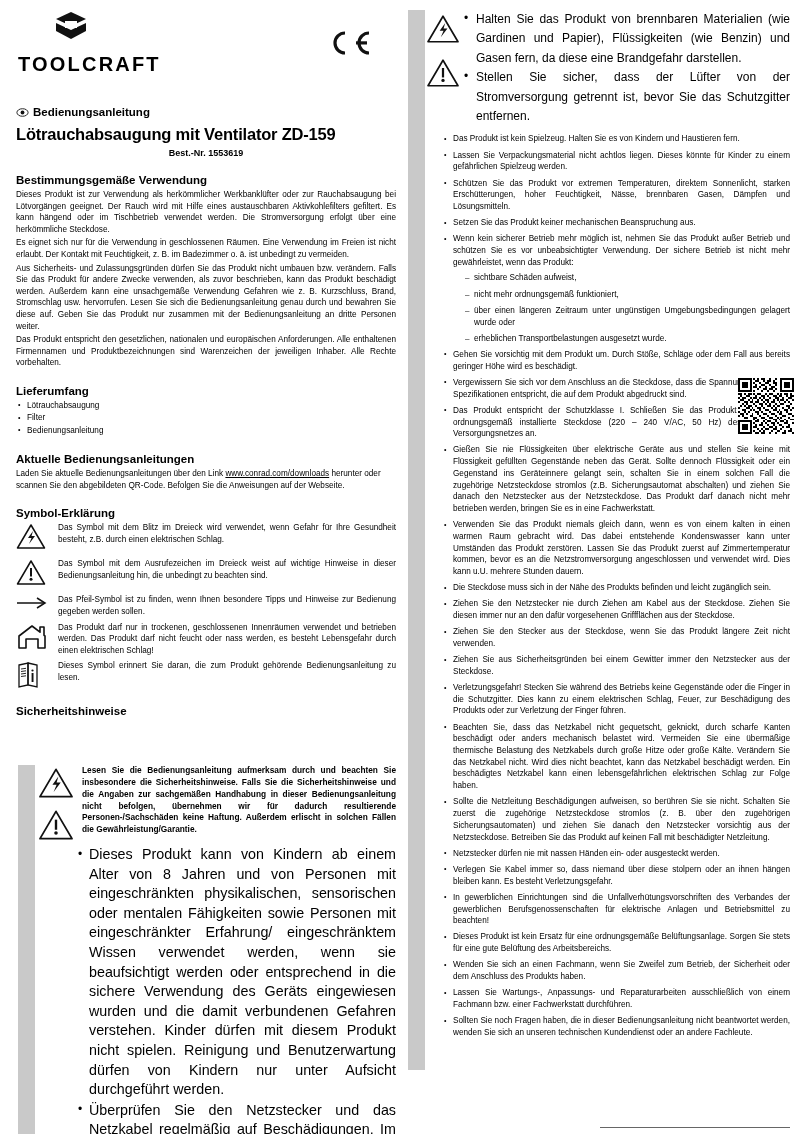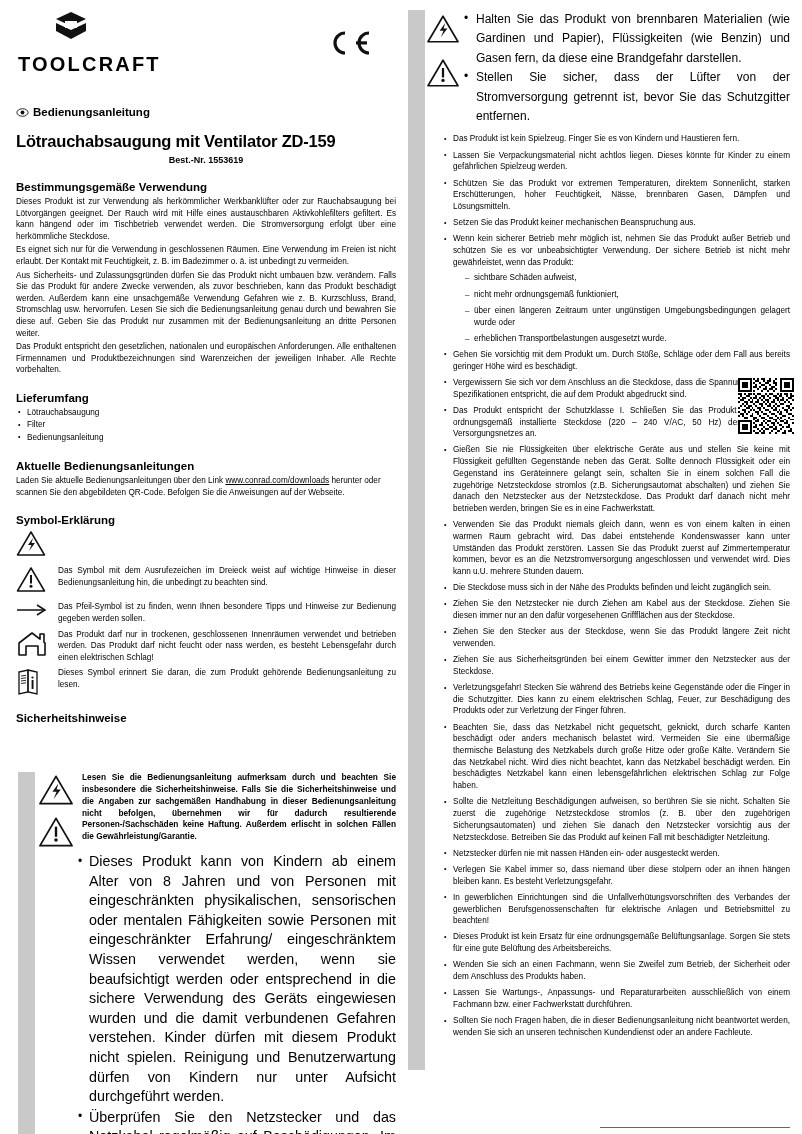--- a/index.html
+++ b/index.html
@@ -25,21 +25,21 @@
   .ce-mark { position: absolute; right: 24px; top: 18px; }
 
   .doctype {
     font-size: 11.5px; font-weight: bold; margin-top: 20px;
     display: flex; align-items: center; gap: 4px;
   }
   .eye-badge {
     display: inline-block; width: 13px; height: 9px;
   }
   h1.title {
-    font-size: 16.5px; font-weight: bold; margin-top: 14px; letter-spacing: -0.2px;
+    font-size: 16.5px; font-weight: bold; margin-top: 7px; letter-spacing: -0.2px;
   }
   .ordernr { font-size: 9px; font-weight: bold; margin-top: 4px; text-align: center; }
 
   
   h2.sec {
     font-size: 11.5px; font-weight: bold; margin-top: 16px; margin-bottom: 3px;
   }
   h2.sec.tight { margin-top: 13px; }
   p.body {
     font-size: 8.2px; line-height: 11.6px; text-align: justify; margin-bottom: 2px;
@@ -183,20 +183,21 @@
 
     <h2 class="sec">Symbol-Erklärung</h2>
 
     <div class="symrow first">
       <div class="ic">
         <svg width="30" height="27" viewBox="0 0 30 27">
           <path d="M15 2 L28.5 25 L1.5 25 Z" fill="none" stroke="#111" stroke-width="1.5" stroke-linejoin="round"></path>
           <path d="M17 8 L12 15 L15.5 15 L13 21 L19 13 L15.5 13 Z" fill="#111"></path>
         </svg>
       </div>
+      <div class="tx">Das Symbol mit dem Blitz im Dreieck wird verwendet, wenn Gefahr für Ihre Gesundheit besteht, z.B. durch einen elektrischen Schlag.</div>
     </div>
 
     <div class="symrow">
       <div class="ic">
         <svg width="30" height="27" viewBox="0 0 30 27">
           <path d="M15 2 L28.5 25 L1.5 25 Z" fill="none" stroke="#111" stroke-width="1.5" stroke-linejoin="round"></path>
           <rect x="14" y="9" width="2" height="8.5" fill="#111"></rect>
           <circle cx="15" cy="20.2" r="1.5" fill="#111"></circle>
         </svg>
       </div>
@@ -278,21 +279,21 @@
         </svg>
       </div>
 
       <ul class="big-right">
         <li>Halten Sie das Produkt von brennbaren Materialien (wie Gardinen und Papier), Flüssigkeiten (wie Benzin) und Gasen fern, da diese eine Brandgefahr darstellen.</li>
         <li>Stellen Sie sicher, dass der Lüfter von der Stromversorgung getrennt ist, bevor Sie das Schutzgitter entfernen.</li>
       </ul>
     </div>
 
     <ul class="small-right">
-      <li class="nj">Das Produkt ist kein Spielzeug. Finger Sie es von Kindern und Haustieren fern.</li>
+      <li class="nj">Das Produkt ist kein Spielzeug. Halten Sie es von Kindern und Haustieren fern.</li>
       <li>Lassen Sie Verpackungsmaterial nicht achtlos liegen. Dieses könnte für Kinder zu einem gefährlichen Spielzeug werden.</li>
       <li>Schützen Sie das Produkt vor extremen Temperaturen, direktem Sonnenlicht, starken Erschütterungen, hoher Feuchtigkeit, Nässe, brennbaren Gasen, Dämpfen und Lösungsmitteln.</li>
       <li class="nj">Setzen Sie das Produkt keiner mechanischen Beanspruchung aus.</li>
       <li>
         <span>Wenn kein sicherer Betrieb mehr möglich ist, nehmen Sie das Produkt außer Betrieb und schützen Sie es vor unbeabsichtigter Verwendung. Der sichere Betrieb ist nicht mehr gewährleistet, wenn das Produkt:</span>
         <ul class="dash-right">
           <li class="nj">sichtbare Schäden aufweist,</li>
           <li class="nj">nicht mehr ordnungsgemäß funktioniert,</li>
           <li>über einen längeren Zeitraum unter ungünstigen Umgebungsbedingungen gelagert wurde oder</li>
           <li class="nj">erheblichen Transportbelastungen ausgesetzt wurde.</li>

